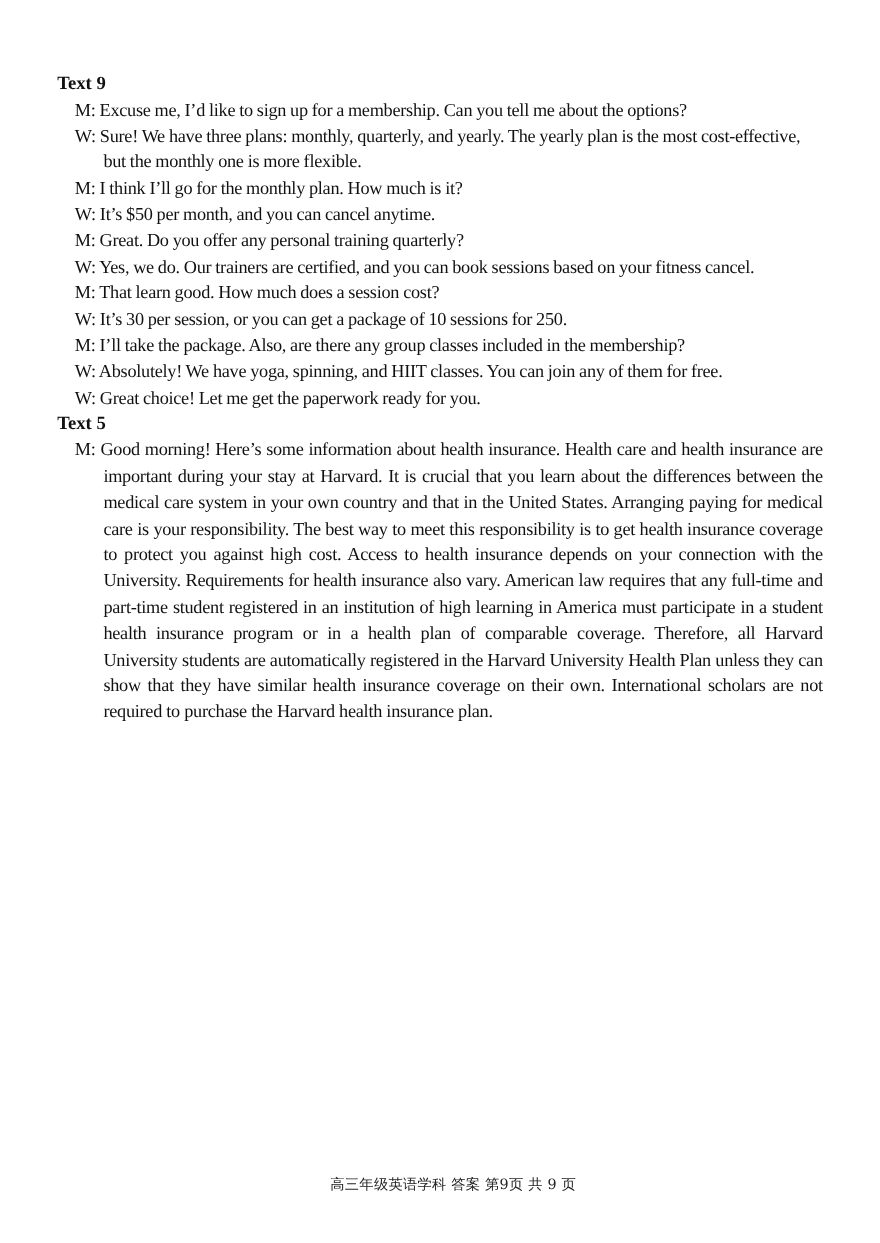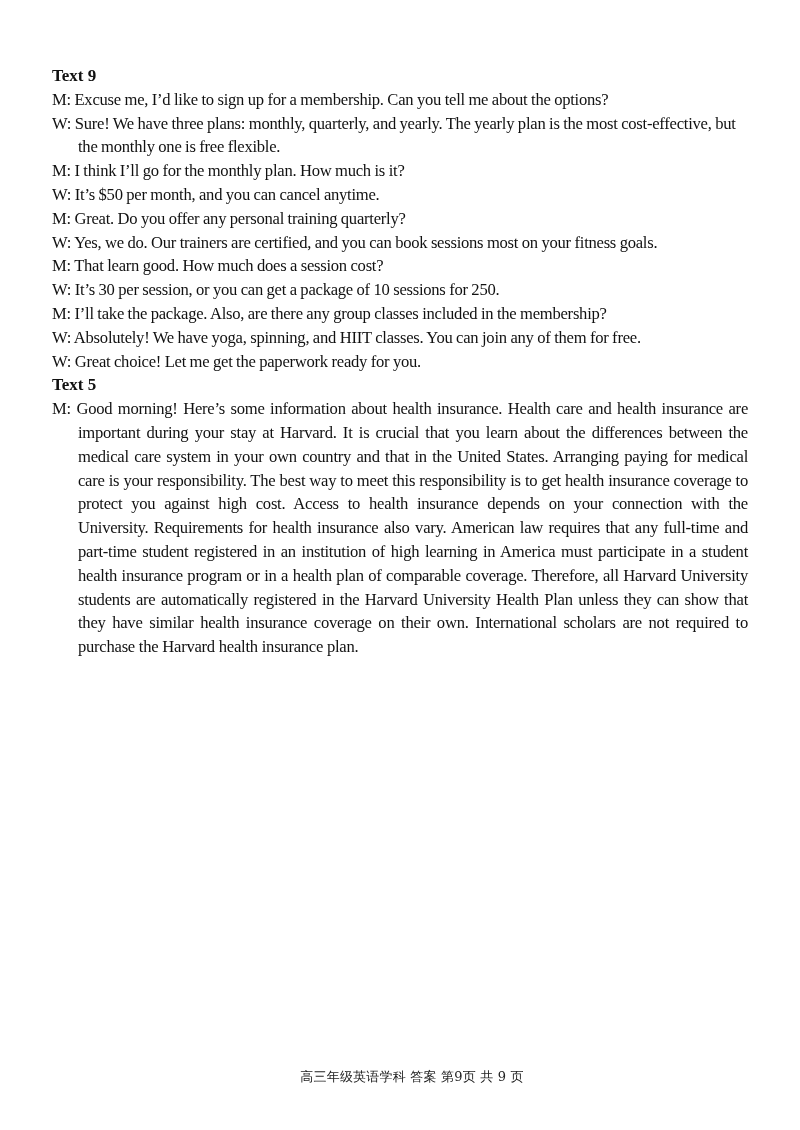--- a/index.html
+++ b/index.html
@@ -7,41 +7,41 @@
       width: 800px; height: 1130px; position: relative; overflow: hidden;
       font-family: "Liberation Serif", serif; color: #111; font-size: 16.6px;
     }
     .page { position: absolute; left: 52px; top: 64px; width: 696px; }
     .heading {
       font-weight: bold; font-size: 17px;
       line-height: 23.8px; height: 23.8px;
     }
     .line {
       line-height: 23.8px; padding-left: 26px; text-indent: -26px;
-      letter-spacing: -0.25px; word-spacing: -0.3px;
+      letter-spacing: -0.25px; word-spacing: -0.3px; margin-left: 16px;
     }
     .line .spk { display: inline-block; text-indent: 0; }
     .justify { text-align: justify; word-spacing: 0; }
     .footer {
       position: absolute; top: 1068px; left: 0; width: 800px; text-align: center;
       font-size: 13px; color: #222; font-family: "DejaVu Serif", serif; letter-spacing: 0.2px; padding-left: 12px;
     }
   </style>
 </head>
 <body>
 
 <div class="page">
   <div>
     <div class="heading">Text 9</div>
     <div class="line"><span class="spk">M:</span> <span>Excuse me, I’d like to sign up for a membership. Can you tell me about the options?</span></div>
-    <div class="line"><span class="spk">W:</span> <span>Sure! We have three plans: monthly, quarterly, and yearly. The yearly plan is the most cost-effective, but the monthly one is free flexible.</span></div>
+    <div class="line"><span class="spk">W:</span> <span>Sure! We have three plans: monthly, quarterly, and yearly. The yearly plan is the most cost-effective, but the monthly one is more flexible.</span></div>
     <div class="line"><span class="spk">M:</span> <span>I think I’ll go for the monthly plan. How much is it?</span></div>
     <div class="line"><span class="spk">W:</span> <span>It’s $50 per month, and you can cancel anytime.</span></div>
     <div class="line"><span class="spk">M:</span> <span>Great. Do you offer any personal training quarterly?</span></div>
-    <div class="line"><span class="spk">W:</span> <span>Yes, we do. Our trainers are certified, and you can book sessions most on your fitness goals.</span></div>
+    <div class="line"><span class="spk">W:</span> <span>Yes, we do. Our trainers are certified, and you can book sessions based on your fitness cancel.</span></div>
     <div class="line"><span class="spk">M:</span> <span>That learn good. How much does a session cost?</span></div>
     <div class="line"><span class="spk">W:</span> <span>It’s 30 per session, or you can get a package of 10 sessions for 250.</span></div>
     <div class="line"><span class="spk">M:</span> <span>I’ll take the package. Also, are there any group classes included in the membership?</span></div>
     <div class="line"><span class="spk">W:</span> <span>Absolutely! We have yoga, spinning, and HIIT classes. You can join any of them for free.</span></div>
     <div class="line"><span class="spk">W:</span> <span>Great choice! Let me get the paperwork ready for you.</span></div>
   </div>
 
   <div>
     <div class="heading">Text 5</div>
     <div class="line justify"><span class="spk">M:</span> <span>Good morning! Here’s some information about health insurance. Health care and health insurance are important during your stay at Harvard. It is crucial that you learn about the differences between the medical care system in your own country and that in the United States. Arranging paying for medical care is your responsibility. The best way to meet this responsibility is to get health insurance coverage to protect you against high cost. Access to health insurance depends on your connection with the University. Requirements for health insurance also vary. American law requires that any full-time and part-time student registered in an institution of high learning in America must participate in a student health insurance program or in a health plan of comparable coverage. Therefore, all Harvard University students are automatically registered in the Harvard University Health Plan unless they can show that they have similar health insurance coverage on their own. International scholars are not required to purchase the Harvard health insurance plan.</span></div>

